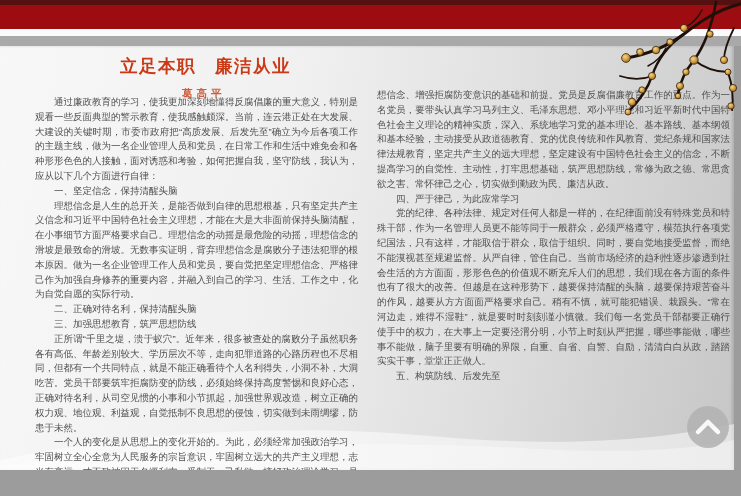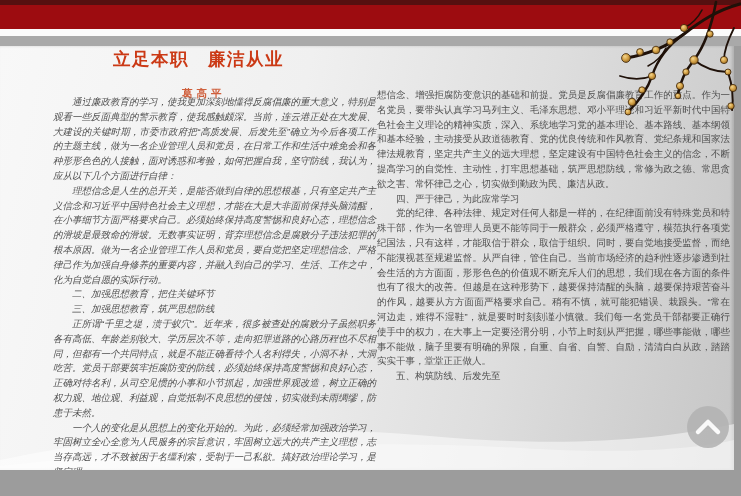--- a/index.html
+++ b/index.html
@@ -16,34 +16,34 @@
   .band-gray{position:absolute;left:0;top:36px;width:741px;height:10px;background:var(--band-gray,#a9a9a9);}
   
   .page{
     position:absolute;left:0;top:46px;width:734px;height:424px;overflow:hidden;
     background:linear-gradient(102deg,#f8f8f8 0%,#f0f0f0 38%,#dedede 68%,#c6c6c6 100%);
     box-shadow:inset -2px 0 3px rgba(0,0,0,.15);
   }
   .page-right-edge{position:absolute;right:0;top:46px;width:7px;height:424px;background:var(--outer-bg,#9c9c9c);}
   .bottom-wave{position:absolute;left:0;bottom:0;width:734px;height:56px;pointer-events:none;}
   .article-title{
-    position:absolute;left:113px;top:1px;margin:0;
+    position:absolute;left:113px;top:1px;margin:7px;
     font-size:17.5px;font-weight:700;letter-spacing:1.5px;
     color:var(--title-red,#cb3915);white-space:nowrap;
   }
   .article-author{
     position:absolute;left:166px;top:25px;margin:16px;
     font-size:10.5px;font-weight:700;letter-spacing:4px;
     color:var(--author-red,#cf5f3c);white-space:nowrap;
   }
   .col{
     position:absolute;color:var(--body-text,#4f4f4f);
     font-size:9.5px;line-height:14.8px;text-align:justify;z-index:2;
   }
-  .col-left{left:53px;top:49px;width:323px;font-style:italic;}
+  .col-left{left:35px;top:49px;width:323px;}
   .col-right{left:377px;top:42px;width:353px;}
   .blk{margin:0;text-indent:2em;}
   .blk.no-indent{text-indent:0;}
   
   .decoration{position:absolute;right:0;top:0;z-index:5;pointer-events:none;}
   
   .scroll-top{
     position:absolute;left:687px;top:406px;width:42px;height:42px;border:none;padding:0;
     border-radius:50%;background:var(--scroll-button,#b3b3b3);opacity:.88;cursor:pointer;z-index:10;
     display:flex;align-items:center;justify-content:center;
@@ -63,22 +63,23 @@
     <svg class="bottom-wave" width="734" height="56" viewBox="0 0 734 56" preserveAspectRatio="none">
       <path d="M0,46 C140,16 300,10 430,22 C560,34 660,26 734,10 L734,56 L0,56 Z" fill="#ffffff" opacity="0.5"></path>
       <path d="M0,52 C180,30 380,26 520,34 C620,40 690,36 734,26 L734,56 L0,56 Z" fill="#ffffff" opacity="0.35"></path>
     </svg>
 
     <h1 class="article-title">立足本职　廉洁从业</h1>
     <div class="article-author">葛高平</div>
 
     <div class="col col-left">
         <p class="blk">通过廉政教育的学习，使我更加深刻地懂得反腐倡廉的重大意义，特别是观看一些反面典型的警示教育，使我感触颇深。当前，连云港正处在大发展、大建设的关键时期，市委市政府把“高质发展、后发先至”确立为今后各项工作的主题主线，做为一名企业管理人员和党员，在日常工作和生活中难免会和各种形形色色的人接触，面对诱惑和考验，如何把握自我，坚守防线，我认为，应从以下几个方面进行自律：</p>
-        <p class="blk">理想信念是人生的总开关，是能否做到自律的思想根基，只有坚定共产主义信念和习近平中国特色社会主义理想，才能在大是大非面前保持头脑清醒，在小事细节方面严格要求自己。必须始终保持高度警惕和良好心态，理想信念的滑坡是最致命的滑坡。无数事实证明，背弃理想信念是腐败分子违法犯罪的根本原因。做为一名企业管理工作人员和党员，要自觉把坚定理想信念、严格律己作为加强自身修养的重要内容，并融入到自己的学习、生活、工作之中，化为自觉自愿的实际行动。</p>
-        <p class="blk">二、加强思想教育，把住关键环节</p>
+        <p class="blk">一、坚定信念，保持清醒头脑</p>
+        <p class="blk">理想信念是人生的总开关，是能否做到自律的思想根基，只有坚定共产主义信念和习近平中国特色社会主义理想，才能在大是大非面前保持头脑清醒，在小事细节方面严格要求自己。理想信念的动摇是最危险的动摇，理想信念的滑坡是最致命的滑坡。无数事实证明，背弃理想信念是腐败分子违法犯罪的根本原因。做为一名企业管理工作人员和党员，要自觉把坚定理想信念、严格律己作为加强自身修养的重要内容，并融入到自己的学习、生活、工作之中，化为自觉自愿的实际行动。</p>
+        <p class="blk">二、正确对待名利，保持清醒头脑</p>
         <p class="blk">三、加强思想教育，筑严思想防线</p>
         <p class="blk">正所谓“千里之堤，溃于蚁穴”。近年来，很多被查处的腐败分子虽然职务各有高低、年龄差别较大、学历层次不等，走向犯罪道路的心路历程也不尽相同，但都有一个共同特点，就是不能正确看待个人名利得失，小洞不补，大洞吃苦。党员干部要筑牢拒腐防变的防线，必须始终保持高度警惕和良好心态，正确对待名利，从司空见惯的小事和小节抓起，加强世界观改造，树立正确的权力观、地位观、利益观，自觉抵制不良思想的侵蚀，切实做到未雨绸缪，防患于未然。</p>
         <p class="blk">一个人的变化是从思想上的变化开始的。为此，必须经常加强政治学习，牢固树立全心全意为人民服务的宗旨意识，牢固树立远大的共产主义理想，志当存高远，才不致被困于名缰利索，受制于一己私欲。搞好政治理论学习，是坚定理</p>
       </div>
     <div class="col col-right">
         <p class="blk no-indent">想信念、增强拒腐防变意识的基础和前提。党员是反腐倡廉教育工作的重点。作为一名党员，要带头认真学习马列主义、毛泽东思想、邓小平理论和习近平新时代中国特色社会主义理论的精神实质，深入、系统地学习党的基本理论、基本路线、基本纲领和基本经验，主动接受从政道德教育、党的优良传统和作风教育、党纪条规和国家法律法规教育，坚定共产主义的远大理想，坚定建设有中国特色社会主义的信念，不断提高学习的自觉性、主动性，打牢思想基础，筑严思想防线，常修为政之德、常思贪欲之害、常怀律己之心，切实做到勤政为民、廉洁从政。</p>
         <p class="blk">四、严于律己，为此应常学习</p>
         <p class="blk">党的纪律、各种法律、规定对任何人都是一样的，在纪律面前没有特殊党员和特殊干部，作为一名管理人员更不能等同于一般群众，必须严格遵守，模范执行各项党纪国法，只有这样，才能取信于群众，取信于组织。同时，要自觉地接受监督，而绝不能漠视甚至规避监督。从严自律，管住自己。当前市场经济的趋利性逐步渗透到社会生活的方方面面，形形色色的价值观不断充斥人们的思想，我们现在各方面的条件也有了很大的改善。但越是在这种形势下，越要保持清醒的头脑，越要保持艰苦奋斗的作风，越要从方方面面严格要求自己。稍有不慎，就可能犯错误、栽跟头。“常在河边走，难得不湿鞋”，就是要时时刻刻谨小慎微。我们每一名党员干部都要正确行使手中的权力，在大事上一定要泾渭分明，小节上时刻从严把握，哪些事能做，哪些事不能做，脑子里要有明确的界限，自重、自省、自警、自励，清清白白从政，踏踏实实干事，堂堂正正做人。</p>
         <p class="blk">五、构筑防线、后发先至</p>
       </div>

